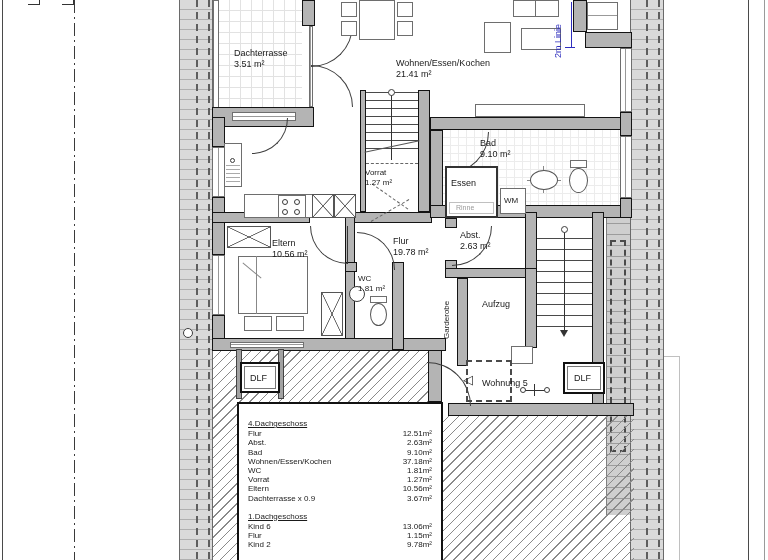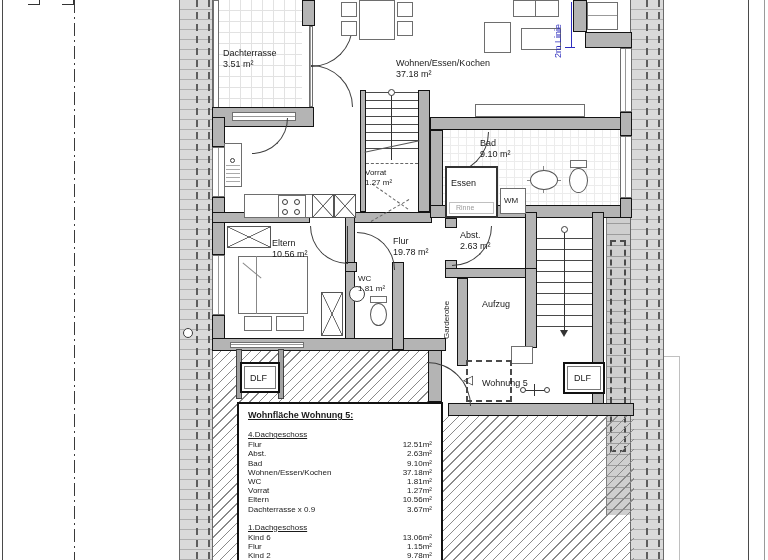--- a/index.html
+++ b/index.html
@@ -200,24 +200,24 @@
   </div>
 
   <div class="dashrect" style="left:466px;top:360px;width:46px;height:42px"></div>
   <div class="lbl" style="left:463px;top:372px;font-size:13px;color:#333">◁</div>
   <div class="lbl" style="left:482px;top:378px"><span>Wohnung 5</span></div>
   <div class="line" style="left:524px;top:390px;width:22px;height:1px"></div>
   <div class="circ" style="left:520px;top:387px;width:6px;height:6px"></div>
   <div class="circ" style="left:544px;top:387px;width:6px;height:6px"></div>
   <div class="line" style="left:534px;top:384px;width:1px;height:12px"></div>
 
-  <div class="lbl" style="left:223px;top:48px">
+  <div class="lbl" style="left:234px;top:48px">
     <span>Dachterrasse</span><br><span>3.51 m²</span></div>
   <div class="lbl" style="left:396px;top:58px">
-    <span>Wohnen/Essen/Kochen</span><br><span>37.18 m²</span></div>
+    <span>Wohnen/Essen/Kochen</span><br><span>21.41 m²</span></div>
   <div class="lbl" style="left:480px;top:138px">
     <span>Bad</span><br><span>9.10 m²</span></div>
   <div class="lbl sm" style="left:365px;top:168px">
     <span>Vorrat</span><br><span>1.27 m²</span></div>
   <div class="lbl" style="left:272px;top:238px">
     <span>Eltern</span><br><span>10.56 m²</span></div>
   <div class="lbl" style="left:393px;top:236px">
     <span>Flur</span><br><span>19.78 m²</span></div>
   <div class="lbl sm" style="left:358px;top:274px">
     <span>WC</span><br><span>1.81 m²</span></div>
@@ -227,21 +227,20 @@
     <span>Aufzug</span></div>
   <div class="lbl sm vtext" style="left:442px;top:277px;height:62px">
     <span>Garderobe</span></div>
 
   <div class="lbl vtext blue" style="left:553px;top:4px;height:54px">
     <span>2m Linie</span></div>
   <div class="abs" style="left:571px;top:2px;width:1px;height:46px;background:#2f2fbe"></div>
   <div class="abs" style="left:565px;top:47px;width:10px;height:1px;background:#2f2fbe"></div>
 
   <div class="tbox">
-    <div class="ttl">Wohnfläche Wohnung 5:</div>
     <div>
         <div class="tsec">4.Dachgeschoss</div>
         <div class="trow">
           <span>Flur</span>
           <span>12.51m²</span>
         </div>
         <div class="trow">
           <span>Abst.</span>
           <span>2.63m²</span>
         </div>

